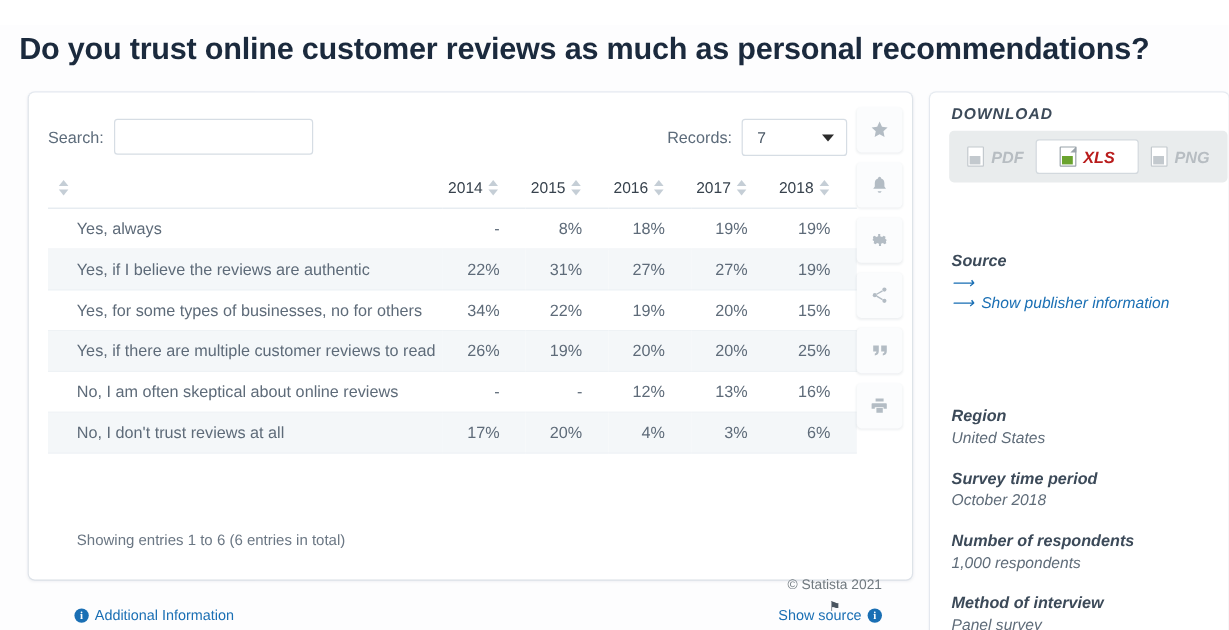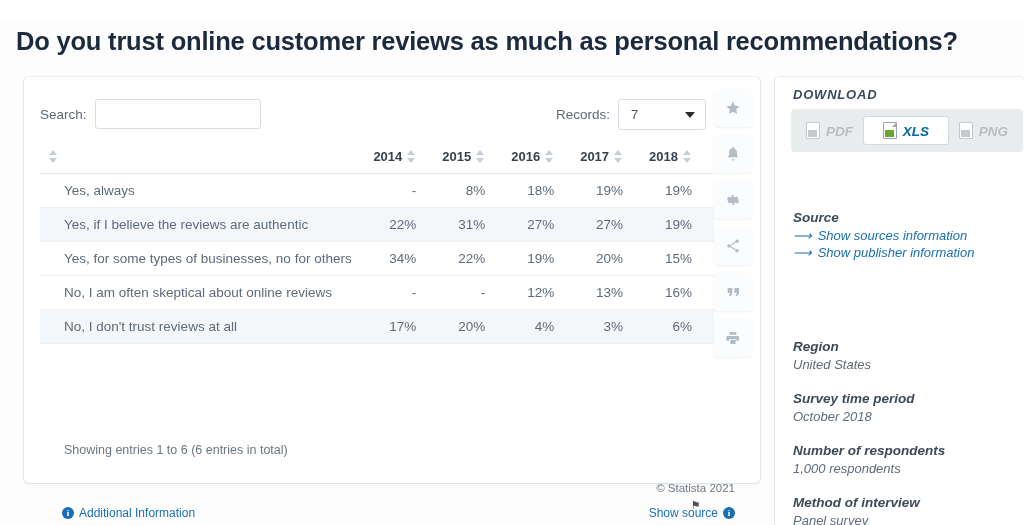--- a/index.html
+++ b/index.html
@@ -89,21 +89,21 @@
   }
   
   .data-table {
     position: absolute;
     left: 16px; top: 66px;
     width: 674px;
     border-collapse: collapse;
     font-size: 13.5px;
   }
   .data-table th {
-    font-weight: bold;
+    font-weight: normal;
     color: #37424d;
     font-size: 13px;
     padding: 6px 4px 9px 4px;
     border-bottom: 1px solid #e2e8ee;
     text-align: right;
     white-space: nowrap;
     vertical-align: bottom;
   }
   .data-table th.col-label { text-align: left; width: 346px; }
   .data-table th.col-year { width: 62px; padding-right: 22px; }
@@ -216,21 +216,21 @@
   .dl-btn {
     display: flex; align-items: flex-end; gap: 6px;
     font-size: 13.5px; font-weight: bold;
     color: #b7bdc2;
     padding: 6px 9px;
     border-radius: 3px;
     cursor: pointer;
   }
   .dl-btn.active {
     background: #ffffff;
-    color: #0369a1;
+    color: #b91c1c;
     border: 1px solid #d3d9de;
     padding: 5px 19px;
   }
   .doc-ico {
     position: relative; width: 14px; height: 17px;
     background: #ffffff;
     border: 1px solid #c3c9ce;
     border-radius: 1px;
   }
   .doc-ico::after {
@@ -323,20 +323,28 @@
           <td class="cell-val">19%</td>
         </tr>
         <tr>
           <td class="cell-label">Yes, for some types of businesses, no for others</td>
           <td class="cell-val">34%</td>
           <td class="cell-val">22%</td>
           <td class="cell-val">19%</td>
           <td class="cell-val">20%</td>
           <td class="cell-val">15%</td>
         </tr>
+        <tr class="striped">
+          <td class="cell-label">Yes, if there are multiple customer reviews to read</td>
+          <td class="cell-val">26%</td>
+          <td class="cell-val">19%</td>
+          <td class="cell-val">20%</td>
+          <td class="cell-val">20%</td>
+          <td class="cell-val">25%</td>
+        </tr>
         <tr>
           <td class="cell-label">No, I am often skeptical about online reviews</td>
           <td class="cell-val">-</td>
           <td class="cell-val">-</td>
           <td class="cell-val">12%</td>
           <td class="cell-val">13%</td>
           <td class="cell-val">16%</td>
         </tr>
         <tr class="striped">
           <td class="cell-label">No, I don't trust reviews at all</td>
@@ -418,21 +426,20 @@
       <div class="dl-btn">
         <span class="doc-ico"></span>
         <span>PNG</span>
       </div>
     </div>
 
     <div class="side-sec" style="top:133px;">
       <div class="sec-head">Source</div>
       <div class="sec-link">
         <span class="arrow-ico">⟶</span>
-        <span>Show sources information</span>
       </div>
       <div class="sec-link">
         <span class="arrow-ico">⟶</span>
         <span>Show publisher information</span>
       </div>
     </div>
 
     <div class="side-sec" style="top:262px;">
       <div class="sec-head">Region</div>
       <div class="sec-val">United States</div>

